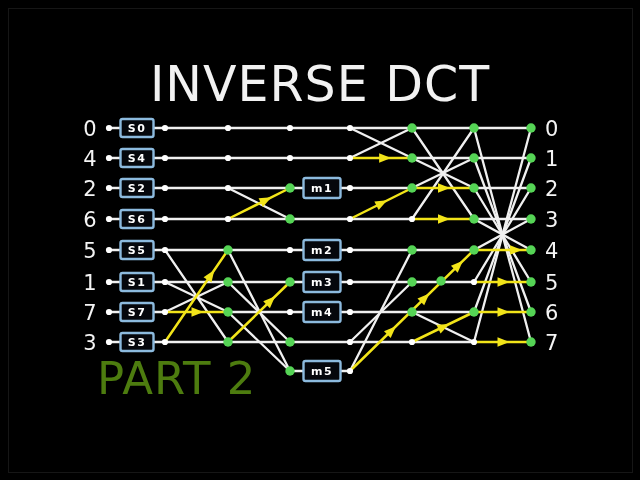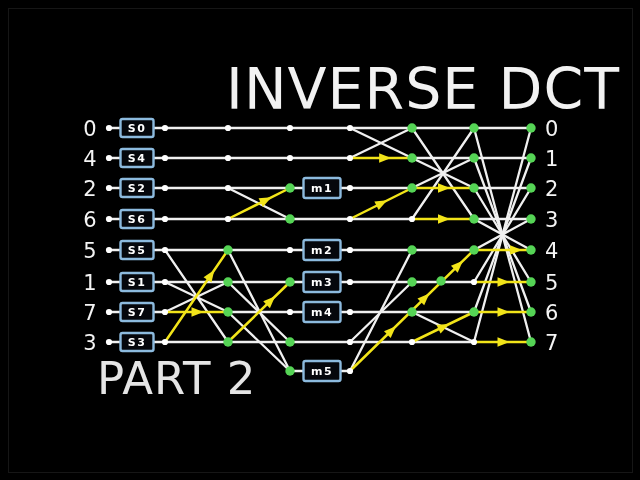--- a/index.html
+++ b/index.html
@@ -1,23 +1,23 @@
 <!DOCTYPE html>
 <html><head>
 <meta charset="utf-8">
 <style>
   html,body{margin:0;padding:0;background:#000;}
   #stage{position:relative;width:640px;height:480px;background:#000;overflow:hidden;
          font-family:"DejaVu Sans",sans-serif;}
   #frame-edge{position:absolute;left:8px;top:8px;width:623px;height:463px;
               border:1px solid #161616;pointer-events:none;}
-  #title{position:absolute;top:56px;left:20px;width:600px;text-align:right;
-         color:#f2f2f2;font-size:57px;font-weight:500;letter-spacing:1px;
+  #title{position:absolute;top:56px;left:20px;width:600px;text-align:center;
+         color:#f2f2f2;font-size:49px;font-weight:500;letter-spacing:1px;
          font-family:"DejaVu Sans",sans-serif;white-space:nowrap;}
-  #subtitle{position:absolute;top:352px;left:97px;color:#e5e5e5;font-size:45px;
+  #subtitle{position:absolute;top:352px;left:97px;color:#4d7c0f;font-size:45px;
             font-weight:500;letter-spacing:1px;font-family:"DejaVu Sans",sans-serif;}
   svg{position:absolute;left:0;top:0;}
   text.portlbl{font-family:"DejaVu Sans",sans-serif;font-size:21px;fill:#f4f4f4;}
   text.boxlbl{font-family:"DejaVu Sans",sans-serif;font-size:11px;fill:#ffffff;
               letter-spacing:1.5px;font-weight:bold;}
 </style>
 </head>
 <body>
 
 <div id="stage">

